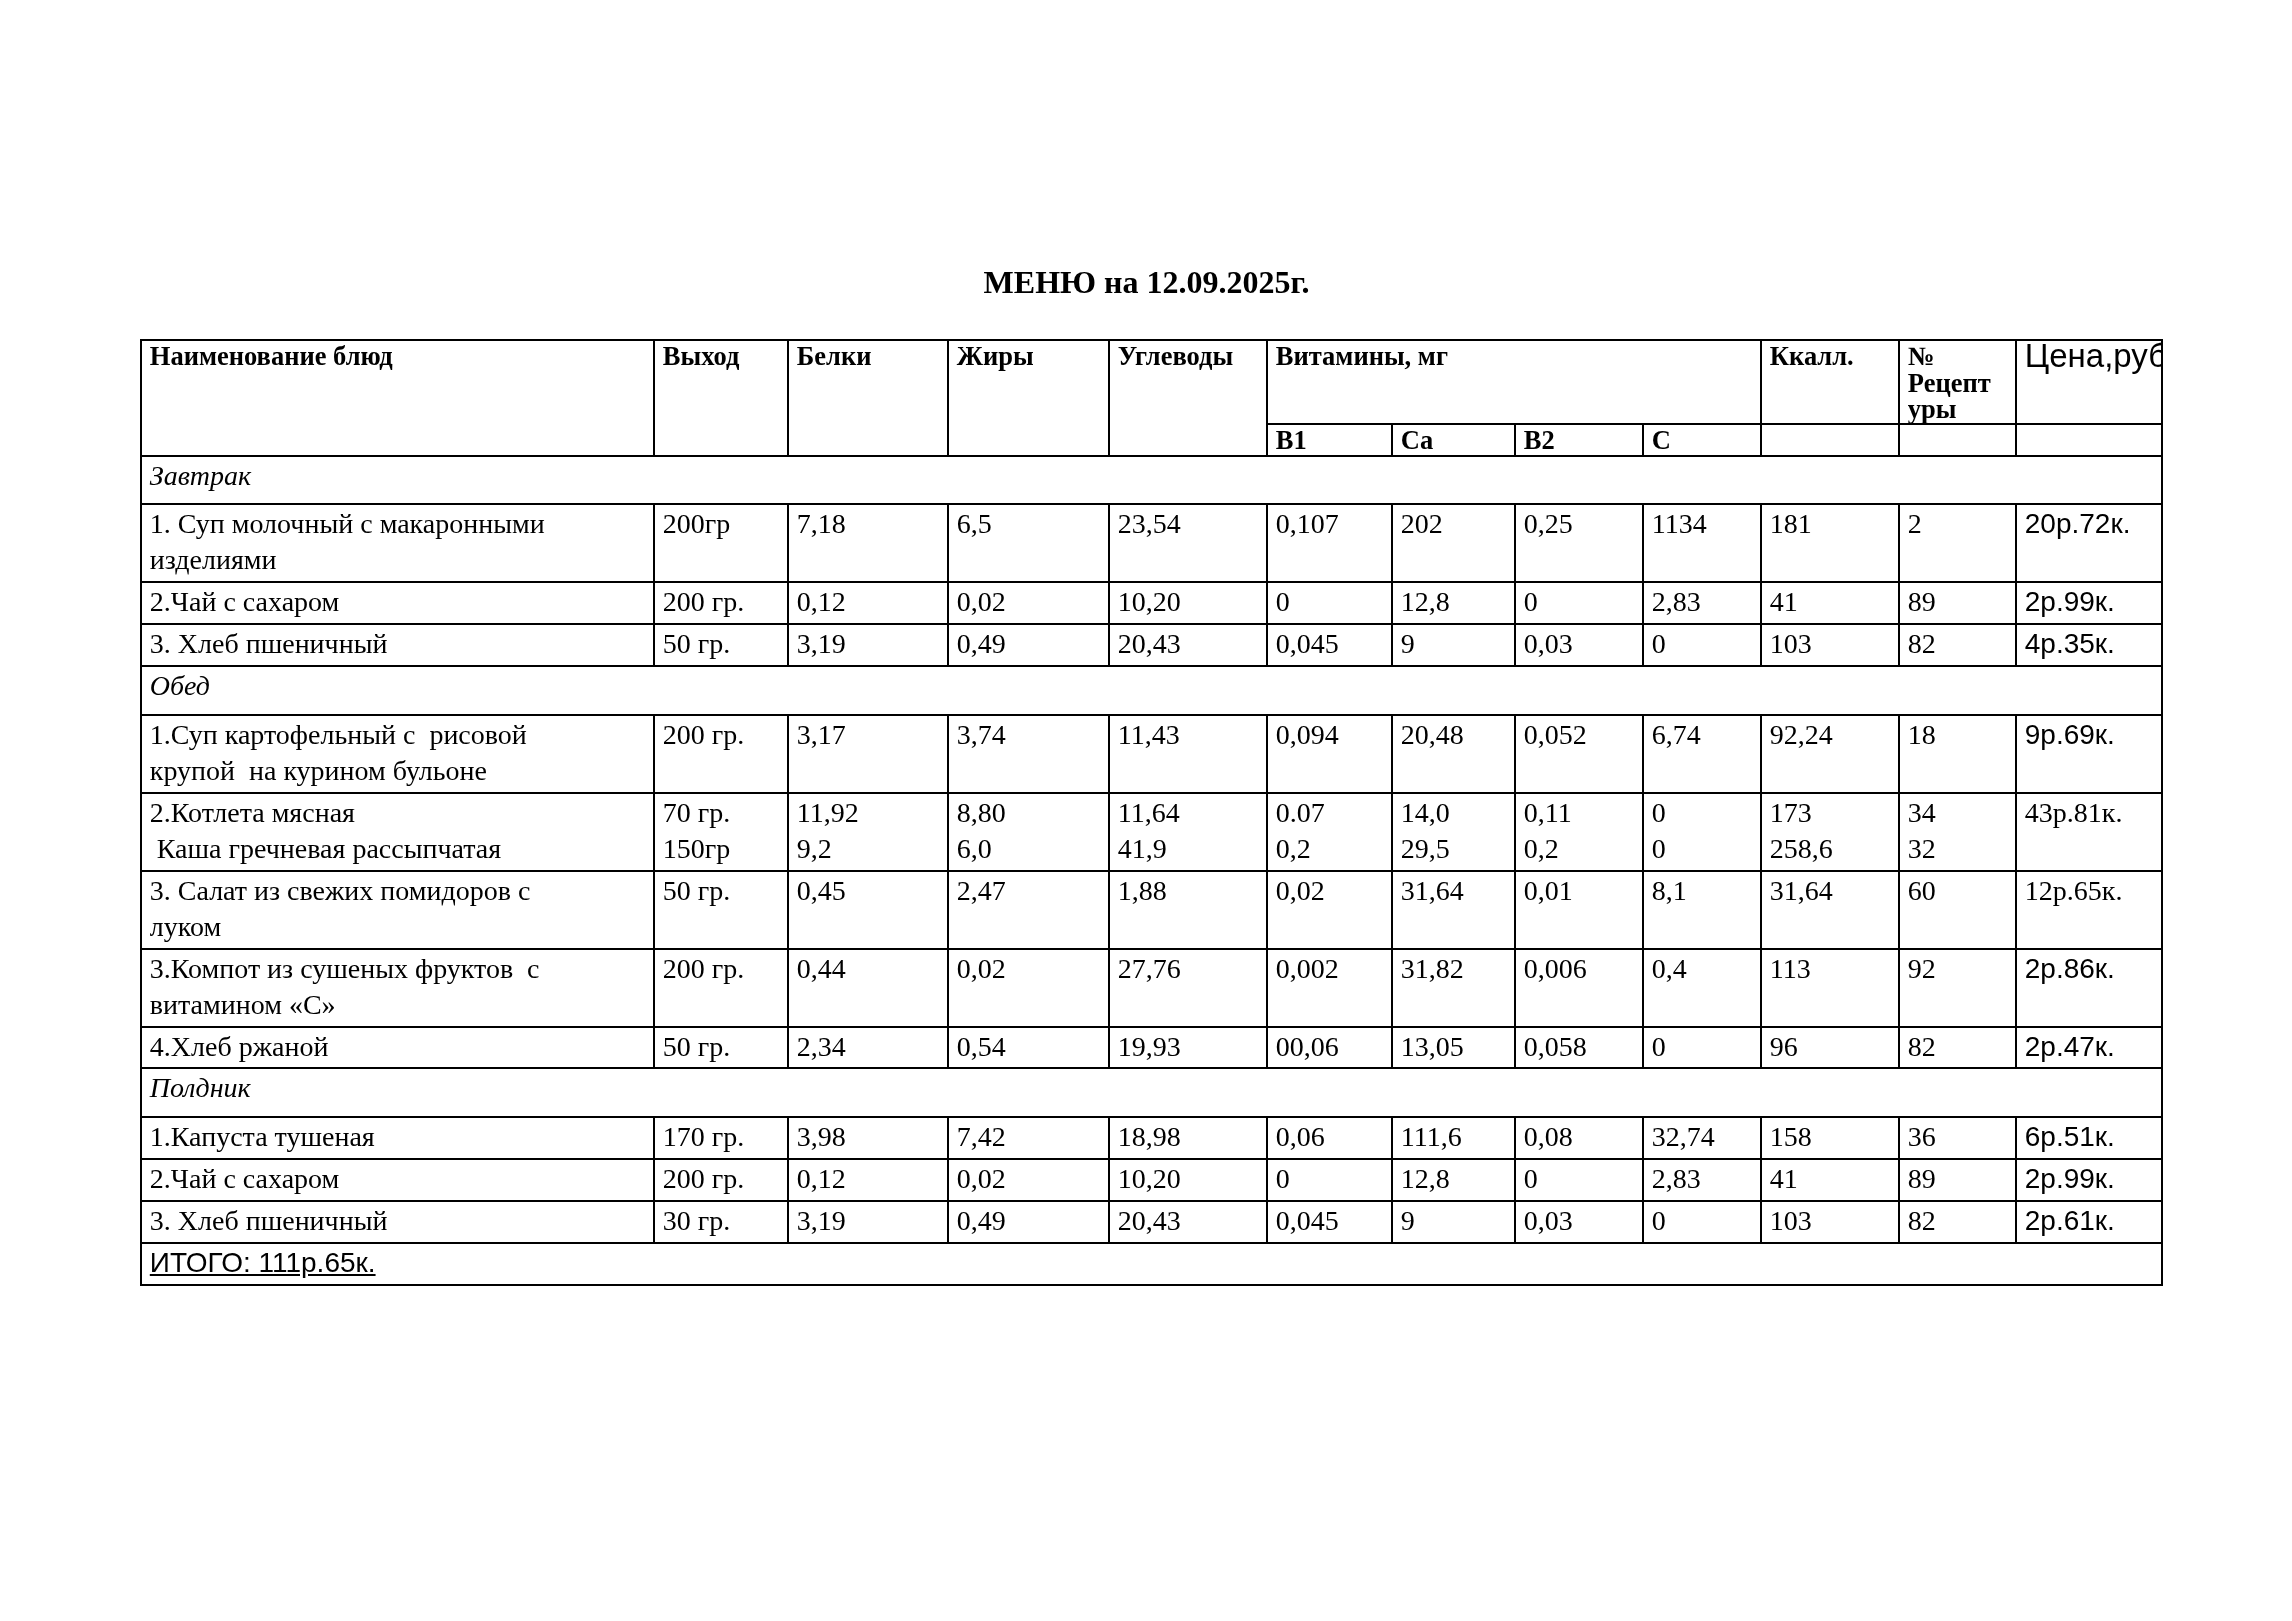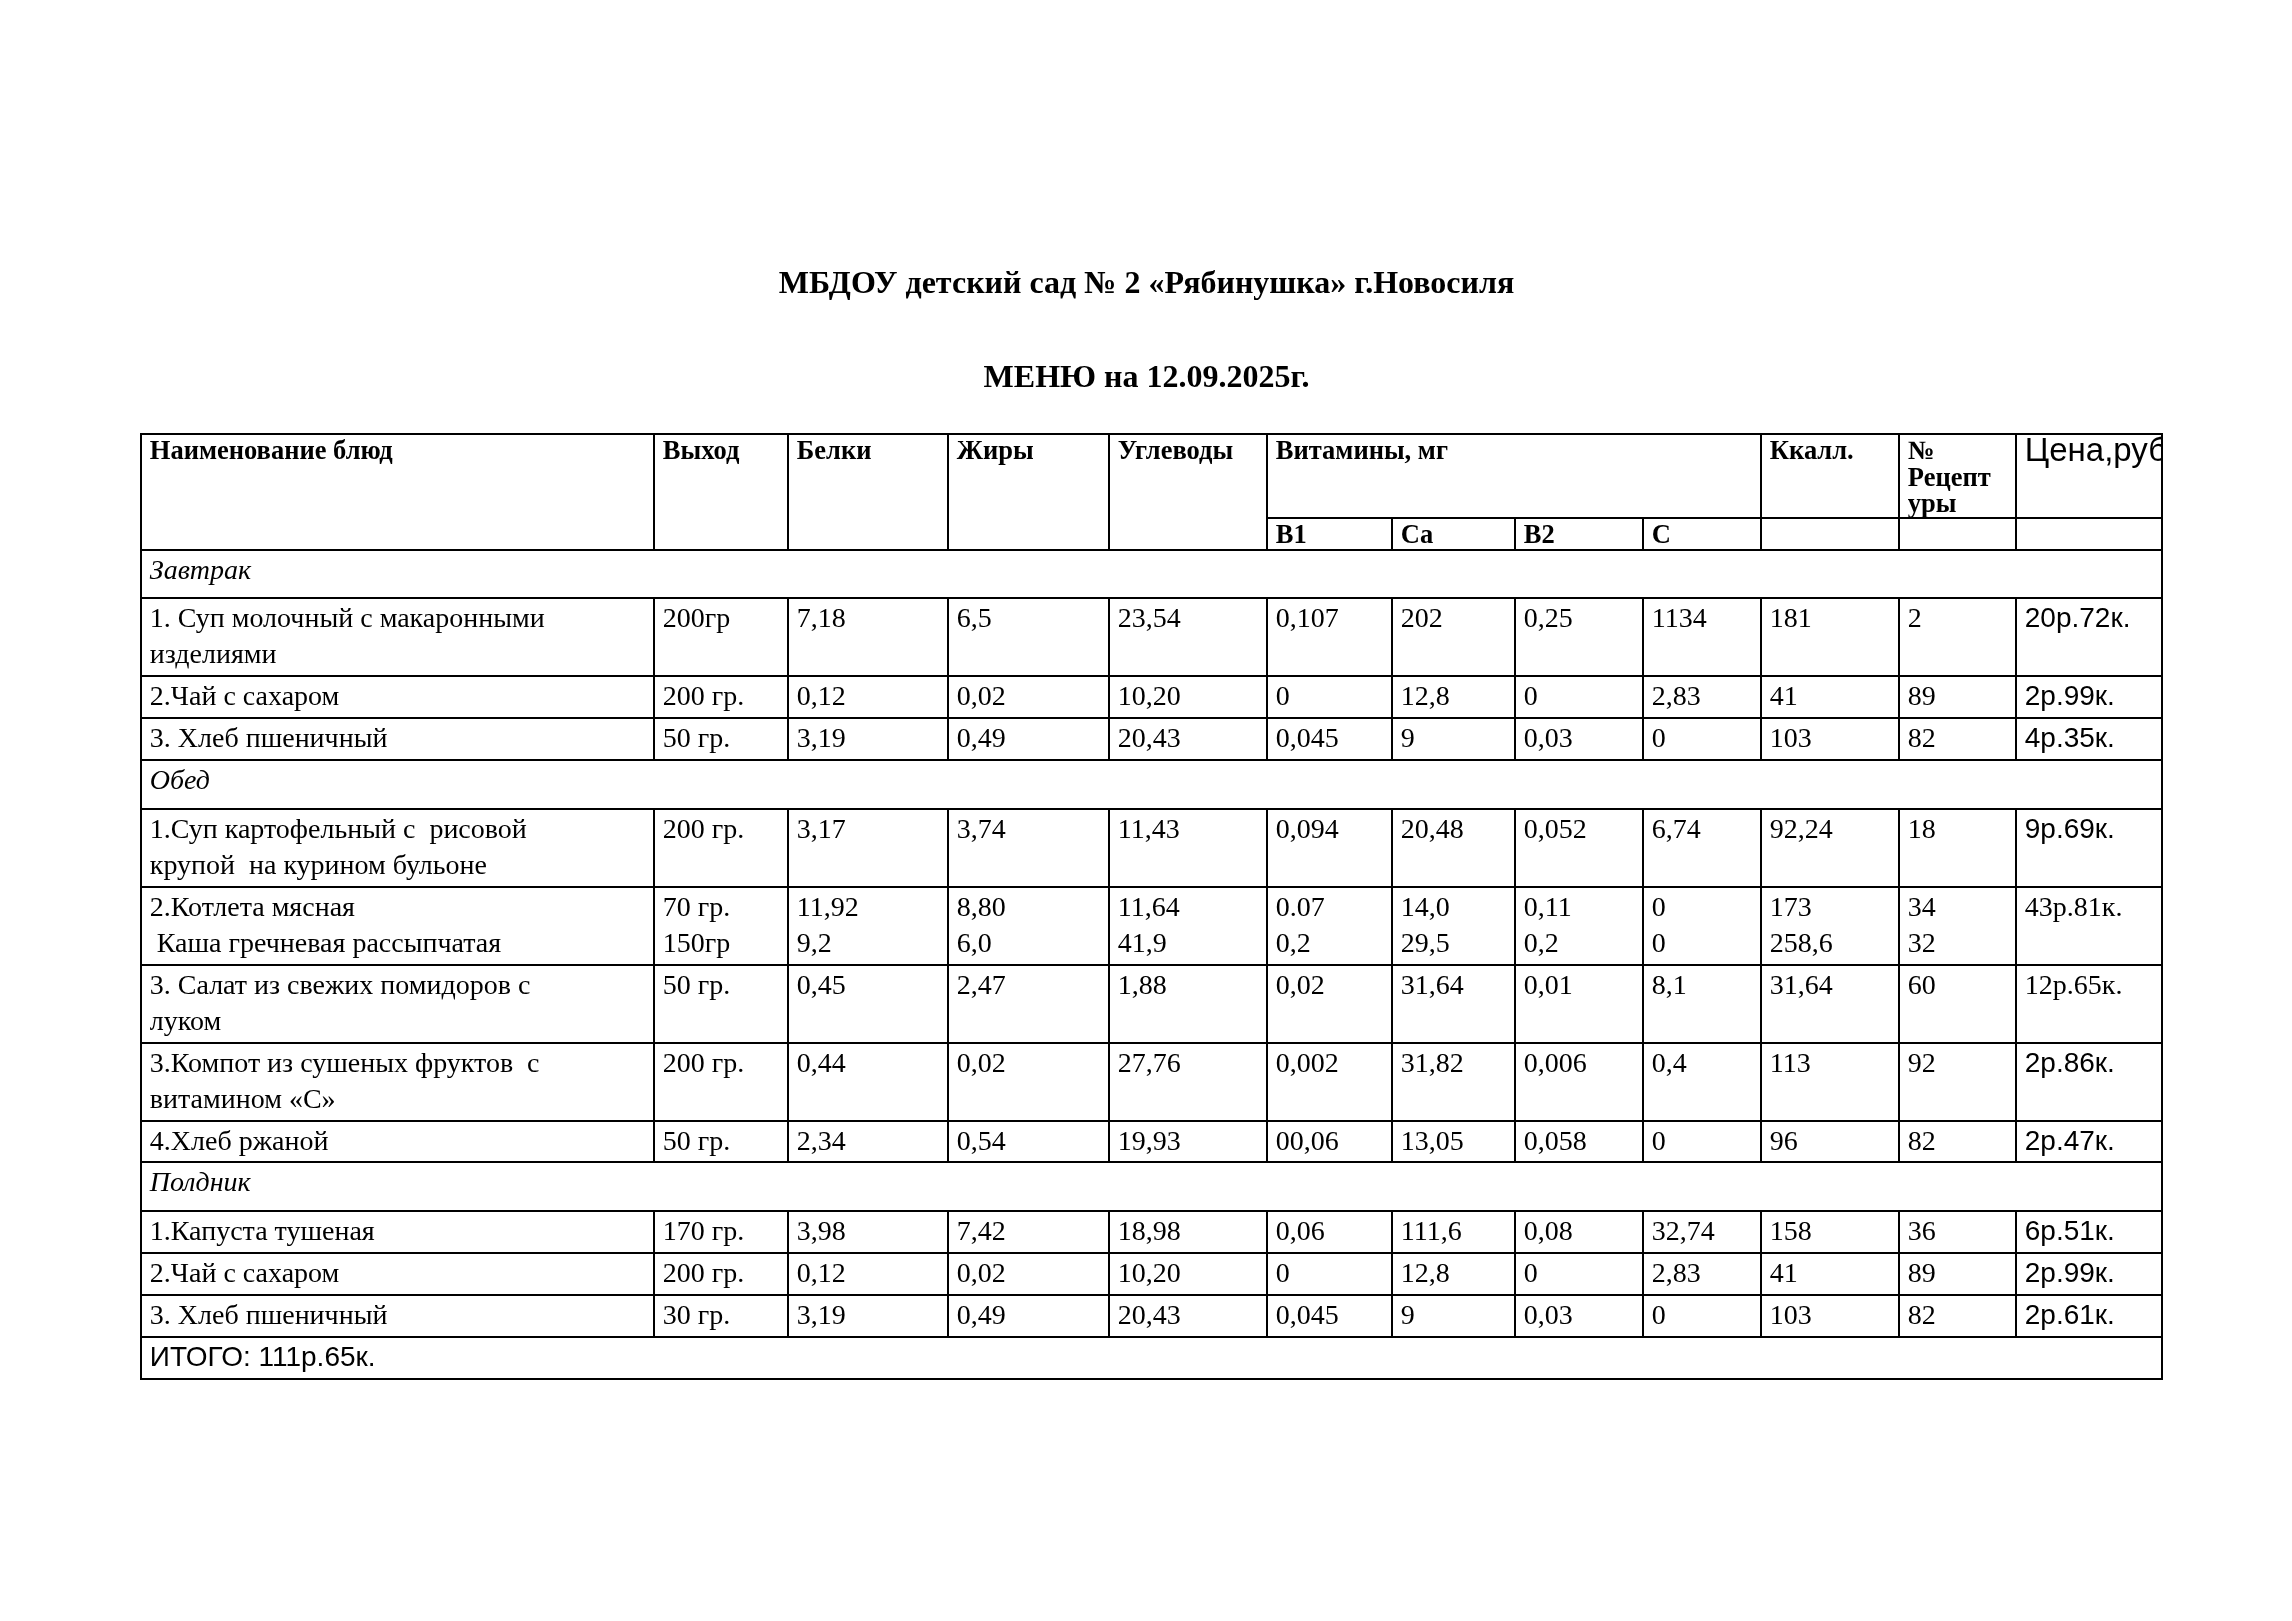--- a/index.html
+++ b/index.html
@@ -71,29 +71,29 @@
     font-size: 25.5px;
   }
   td.total {
     text-align: center;
     font-family: "Liberation Sans", sans-serif;
     font-size: 23.5px;
     height: 28px;
     vertical-align: middle;
     line-height: normal;
     padding: 0;
+    text-decoration: underline;
   }
 </style>
 </head>
 <body>
 
 <div class="page">
 
   <div class="titles">
-    <div class="title-line title-org">МБДОУ детский сад № 2 «Рябинушка» г.Новосиля</div>
     <div class="title-line title-menu">МЕНЮ на 12.09.2025г.</div>
   </div>
 
   <table class="menu">
     <colgroup>
       <col style="width:513px">
         <col style="width:134px">
         <col style="width:160px">
       <col style="width:161px">
         <col style="width:158px">

